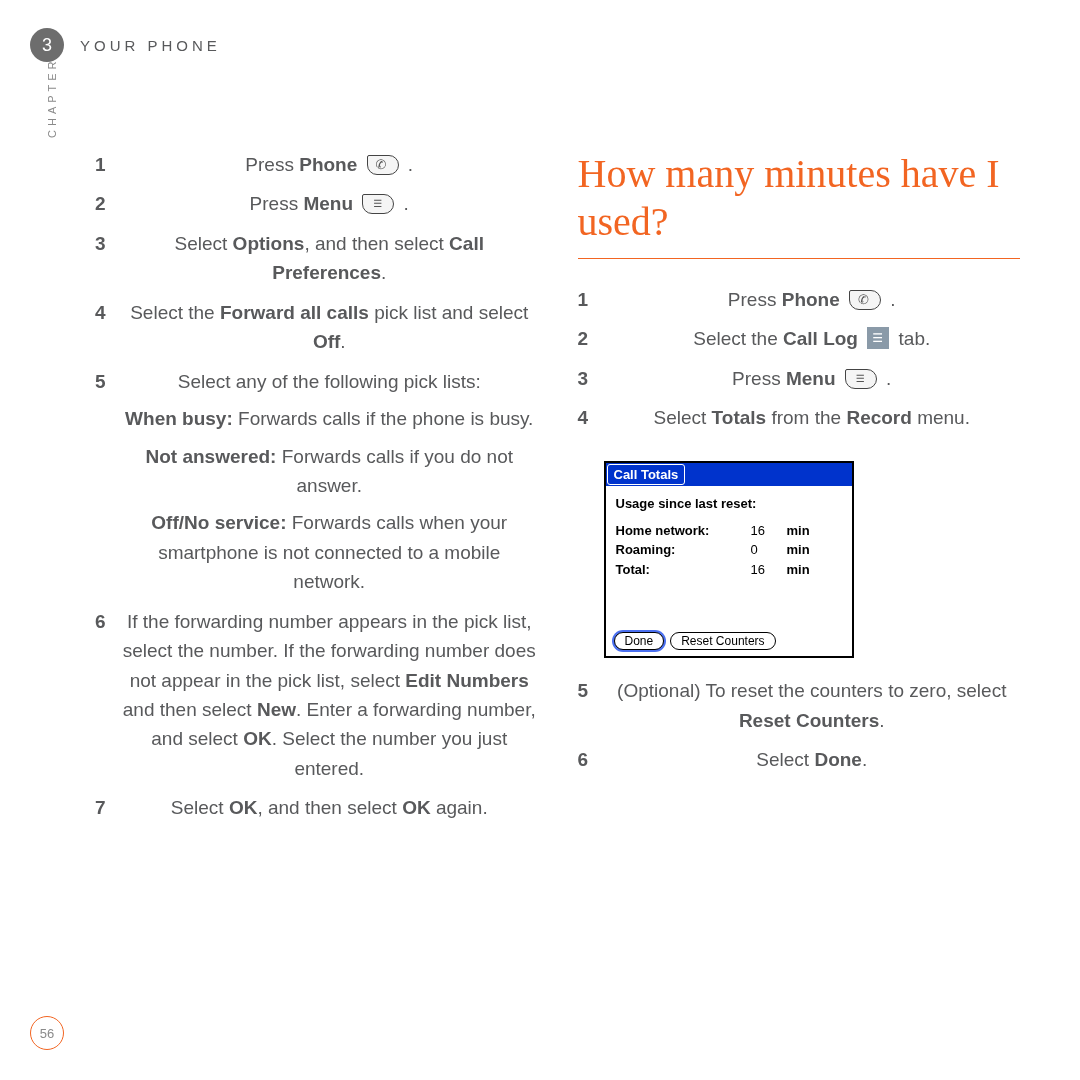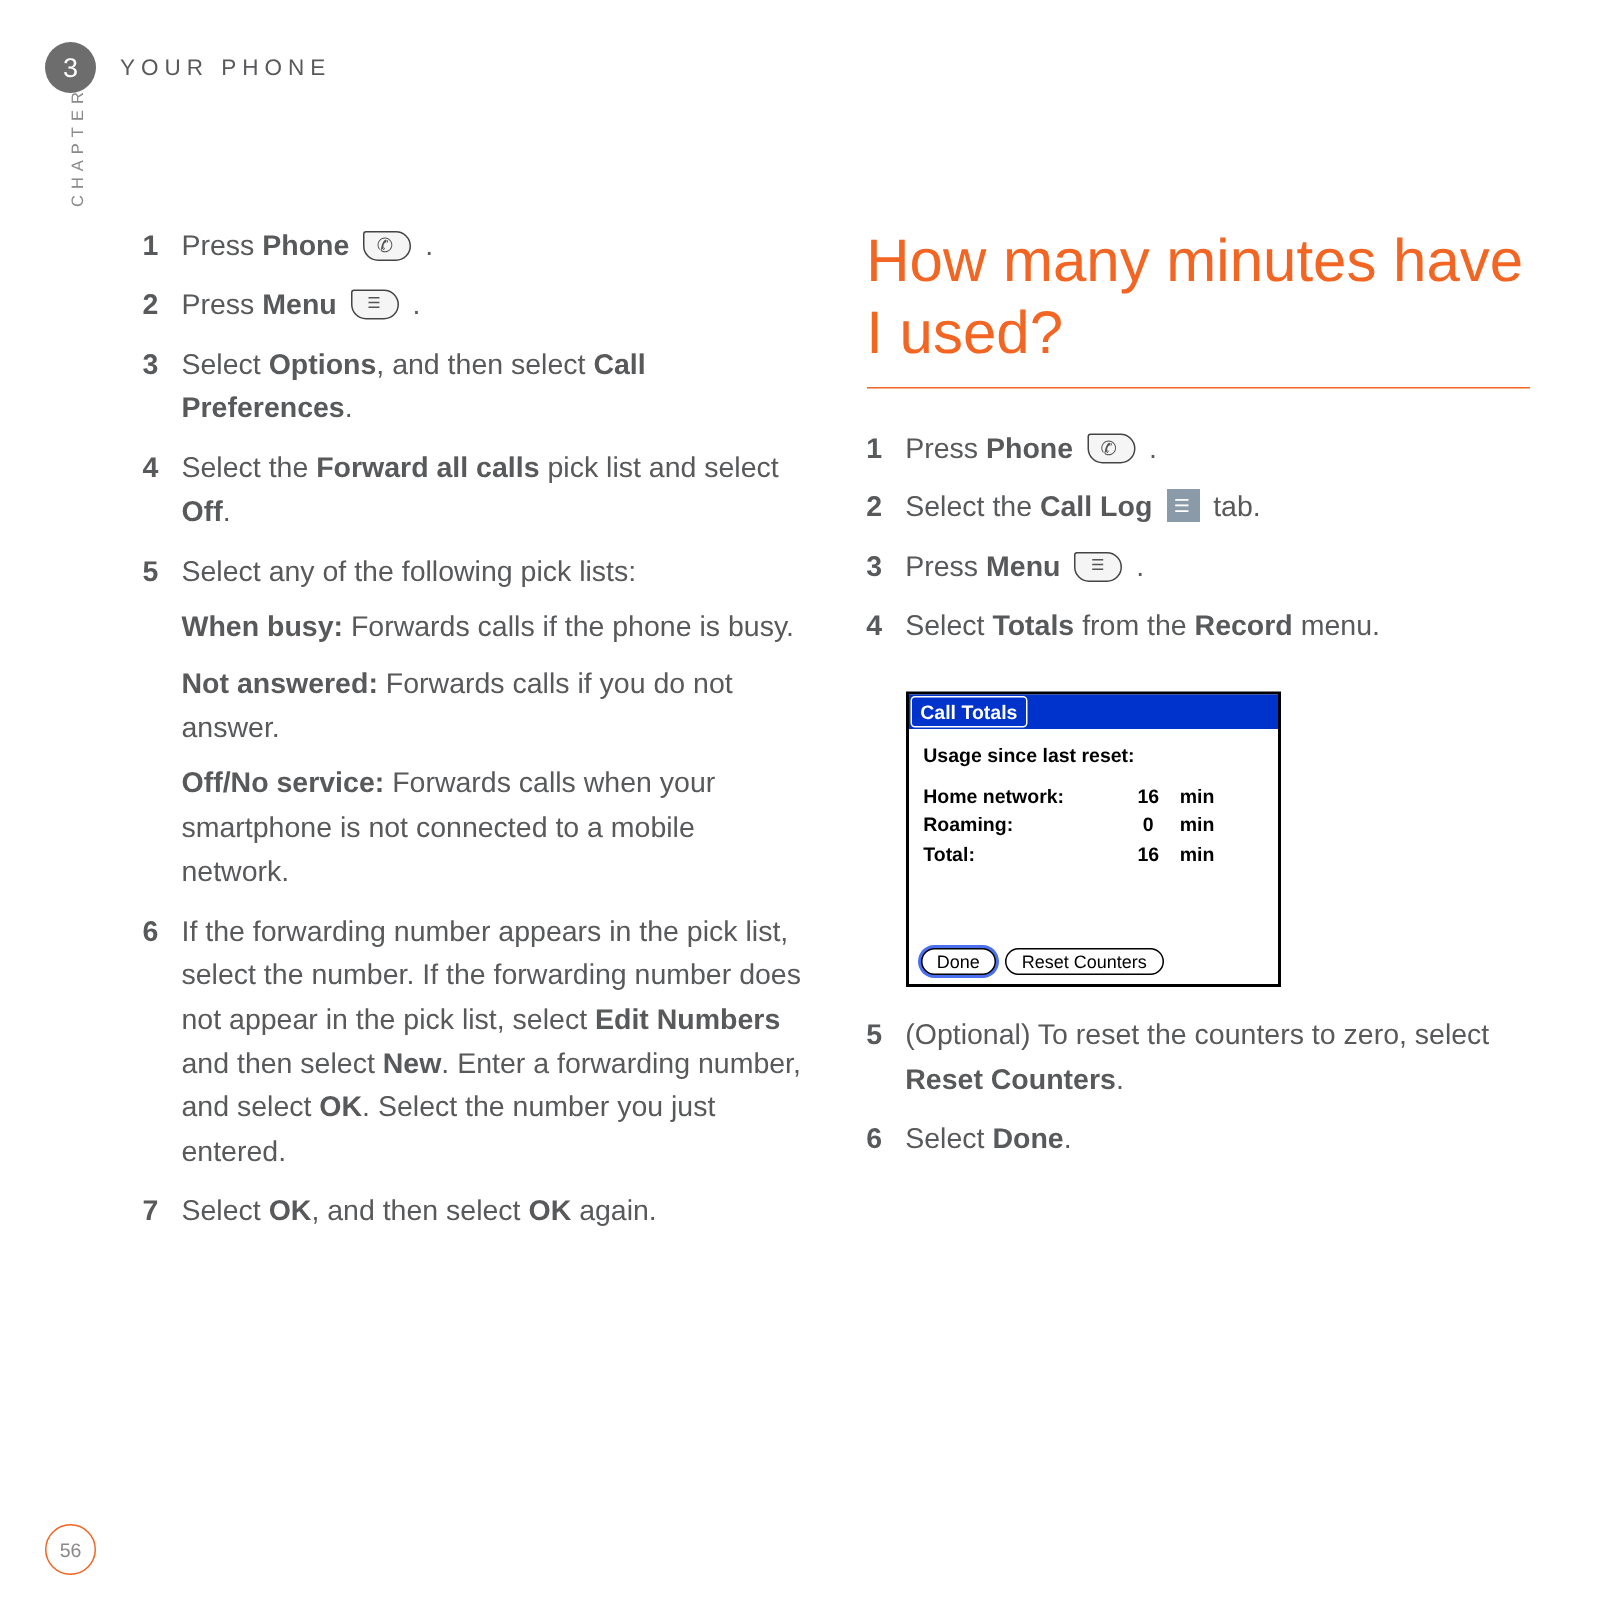--- a/index.html
+++ b/index.html
@@ -69,20 +69,21 @@
     width: 450px;
   }
   .col-right {
     width: 450px;
   }
   .ol {
     margin: 0;
     padding: 0;
     list-style: none;
     counter-reset: item;
+    text-align: center;
   }
   .ol > li {
     counter-increment: item;
     padding: 0 0 10px 26px;
     position: relative;
     font-size: 19px;
     line-height: 1.55;
     color: #58595b;
     font-weight: 300;
   }
@@ -101,20 +102,21 @@
   }
   .bold { font-weight: 700; }
   .heading2 {
     color: #f26522;
     font-size: 40px;
     font-weight: 300;
     line-height: 1.2;
     margin: 0 0 8px 0;
     padding-bottom: 12px;
     border-bottom: 1px solid #f26522;
+    font-family: Liberation Serif, serif;
   }
   .right-list { margin-top: 26px; }
   .icon-key {
     display: inline-block;
     vertical-align: -4px;
     width: 32px;
     height: 20px;
     border: 1px solid #444;
     border-radius: 10px;
     border-top-left-radius: 2px;
@@ -195,21 +197,21 @@
     margin-bottom: 10px;
   }
   .ct-row {
     display: flex;
     justify-content: flex-start;
     font-weight: 700;
     font-size: 13px;
     line-height: 1.5;
   }
   .ct-row .label { width: 135px; }
-  .ct-row .val { width: 30px; text-align: center; font-weight: 700; }
+  .ct-row .val { width: 30px; text-align: left; font-weight: 400; }
   .ct-row .unit { padding-left: 6px; font-weight: 700; text-align: right; }
   .ct-buttons {
     display: flex;
     gap: 6px;
     padding: 45px 8px 6px 8px;
   }
   .ct-btn {
     border: 1.5px solid #000;
     border-radius: 12px;
     padding: 1px 10px;

